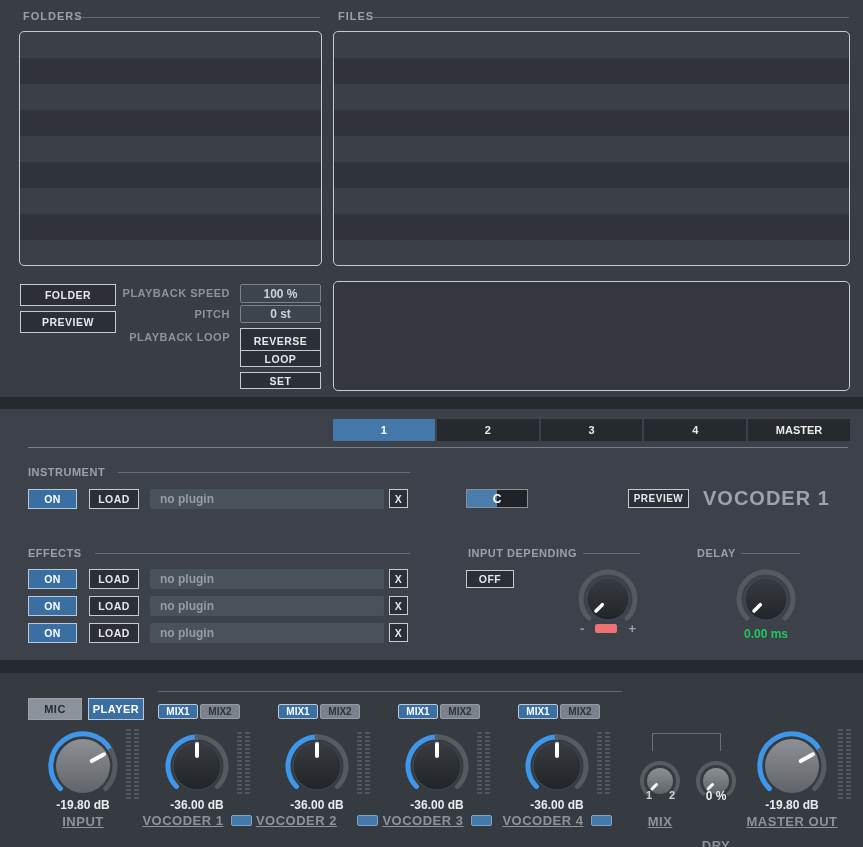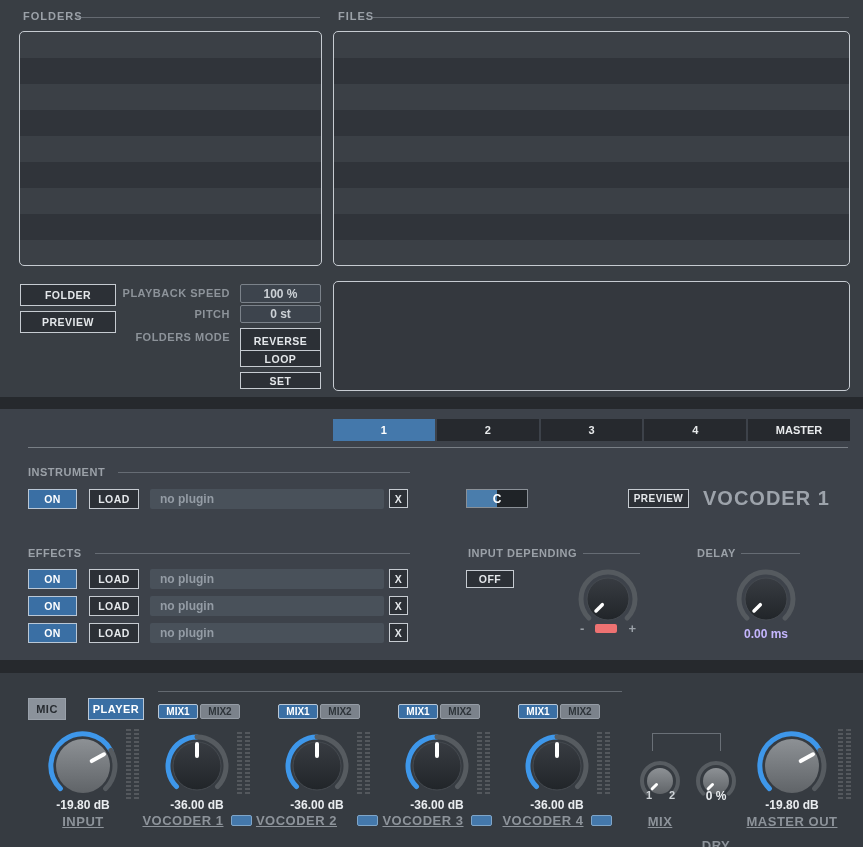--- a/index.html
+++ b/index.html
@@ -79,21 +79,21 @@
   <div class="abs panel" style="left:333px;top:31px;width:517px;height:235px;"></div>
   <div class="abs wavebox" style="left:333px;top:281px;width:517px;height:110px;"></div>
 
   <div class="abs btn" style="left:20px;top:284px;width:96px;height:22px;">FOLDER</div>
   <div class="abs btn" style="left:20px;top:311px;width:96px;height:22px;">PREVIEW</div>
 
   <div class="abs rtlabels" style="left:60px;top:287px;width:170px;">PLAYBACK SPEED</div>
   <div class="abs valbox" style="left:240px;top:284px;width:81px;height:19px;">100 %</div>
   <div class="abs rtlabels" style="left:60px;top:308px;width:170px;">PITCH</div>
   <div class="abs valbox" style="left:240px;top:305px;width:81px;height:18px;">0 st</div>
-  <div class="abs rtlabels" style="left:60px;top:331px;width:170px;">FOLDERS MODE</div>
+  <div class="abs rtlabels" style="left:60px;top:331px;width:170px;">PLAYBACK LOOP</div>
   <div class="abs btn" style="left:240px;top:328px;width:81px;height:25px;">REVERSE</div>
   <div class="abs btn" style="left:240px;top:350px;width:81px;height:17px;">LOOP</div>
   <div class="abs btn" style="left:240px;top:372px;width:81px;height:17px;">SET</div>
 
   <div class="abs tabs">
     <div class="tab active">1</div>
     <div class="tab">2</div>
     <div class="tab">3</div>
     <div class="tab">4</div>
     <div class="tab">MASTER</div>
@@ -146,24 +146,24 @@
     <span>+</span>
   </div>
 
   <div class="abs hlabel" style="left:697px;top:547px;letter-spacing:.5px;">DELAY</div>
   <div class="abs rule" style="left:741px;top:553px;width:59px;"></div>
   <svg class="abs" style="left:734px;top:567px;" width="64" height="64" viewBox="0 0 64 64">
     <path d="M12.9 51.1 A27 27 0 1 1 51.1 51.1" fill="none" stroke="#555a5f" stroke-width="5" stroke-linecap="round"></path>
     <circle cx="32" cy="32" r="21" fill="url(#gDark)" stroke="#454a50" stroke-width="1"></circle>
     <line x1="26.3" y1="37.7" x2="20" y2="44" stroke="#fff" stroke-width="3.5" stroke-linecap="round"></line>
   </svg>
-  <div class="abs mval" style="left:726px;top:627px;width:80px;color:#c4b5fd;">0.00 ms</div>
+  <div class="abs mval" style="left:726px;top:627px;width:80px;color:#22c55e;">0.00 ms</div>
 
   <div class="abs rule" style="left:158px;top:691px;width:464px;"></div>
-  <div class="abs btn btn-gray" style="left:28px;top:698px;width:38px;height:22px;font-size:11px;">MIC</div>
+  <div class="abs btn btn-gray" style="left:28px;top:698px;width:54px;height:22px;font-size:11px;">MIC</div>
   <div class="abs btn btn-blue" style="left:88px;top:698px;width:56px;height:22px;font-size:11px;">PLAYER</div>
 
   <svg class="abs" style="left:45px;top:728px;" width="76" height="76" viewBox="0 0 76 76">
     <path d="M15.4 60.6 A32 32 0 1 1 65.9 22.4" fill="none" stroke="#3e97ea" stroke-width="5" stroke-linecap="round"></path>
     <path d="M65.9 22.4 A32 32 0 0 1 60.6 60.6" fill="none" stroke="#565b60" stroke-width="5" stroke-linecap="round"></path>
     <circle cx="38" cy="38" r="27" fill="url(#gLight)"></circle>
     <line x1="46.7" y1="33.1" x2="59" y2="26.3" stroke="#fff" stroke-width="4" stroke-linecap="round"></line>
   </svg>
   <div class="abs meter" style="left:126px;top:729px;width:13px;height:70px;">
       <div class="mcol"></div>

